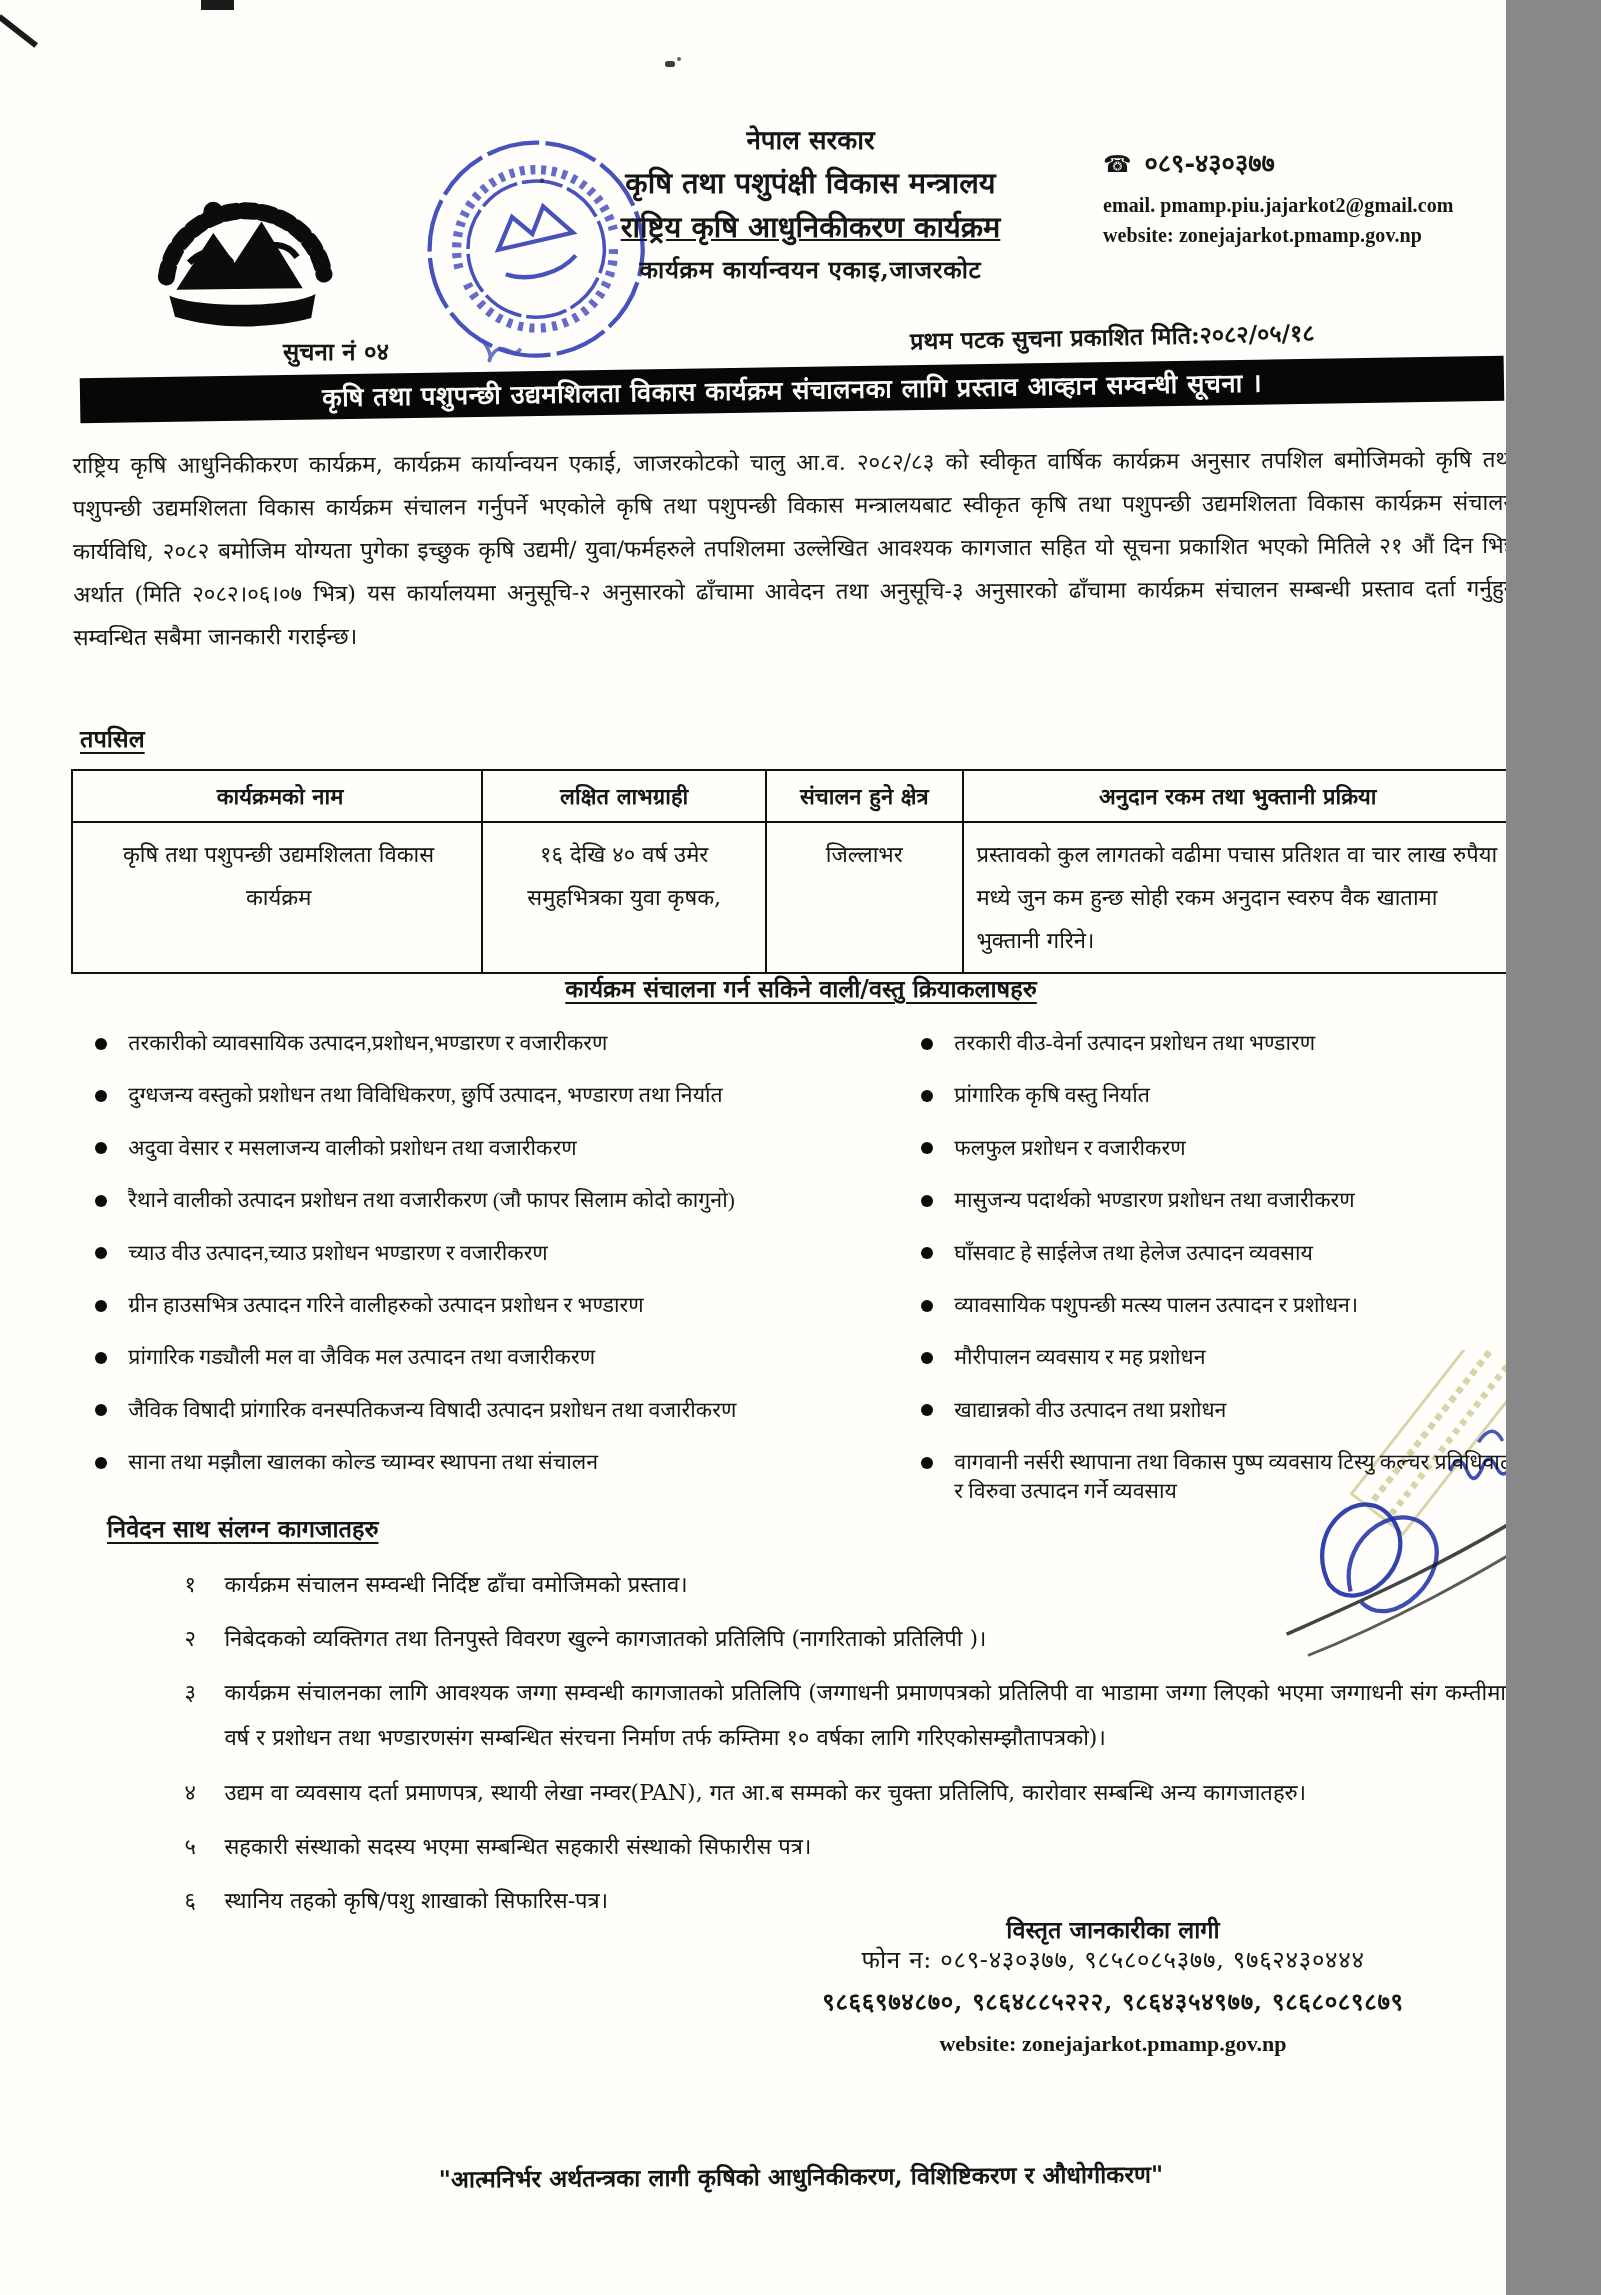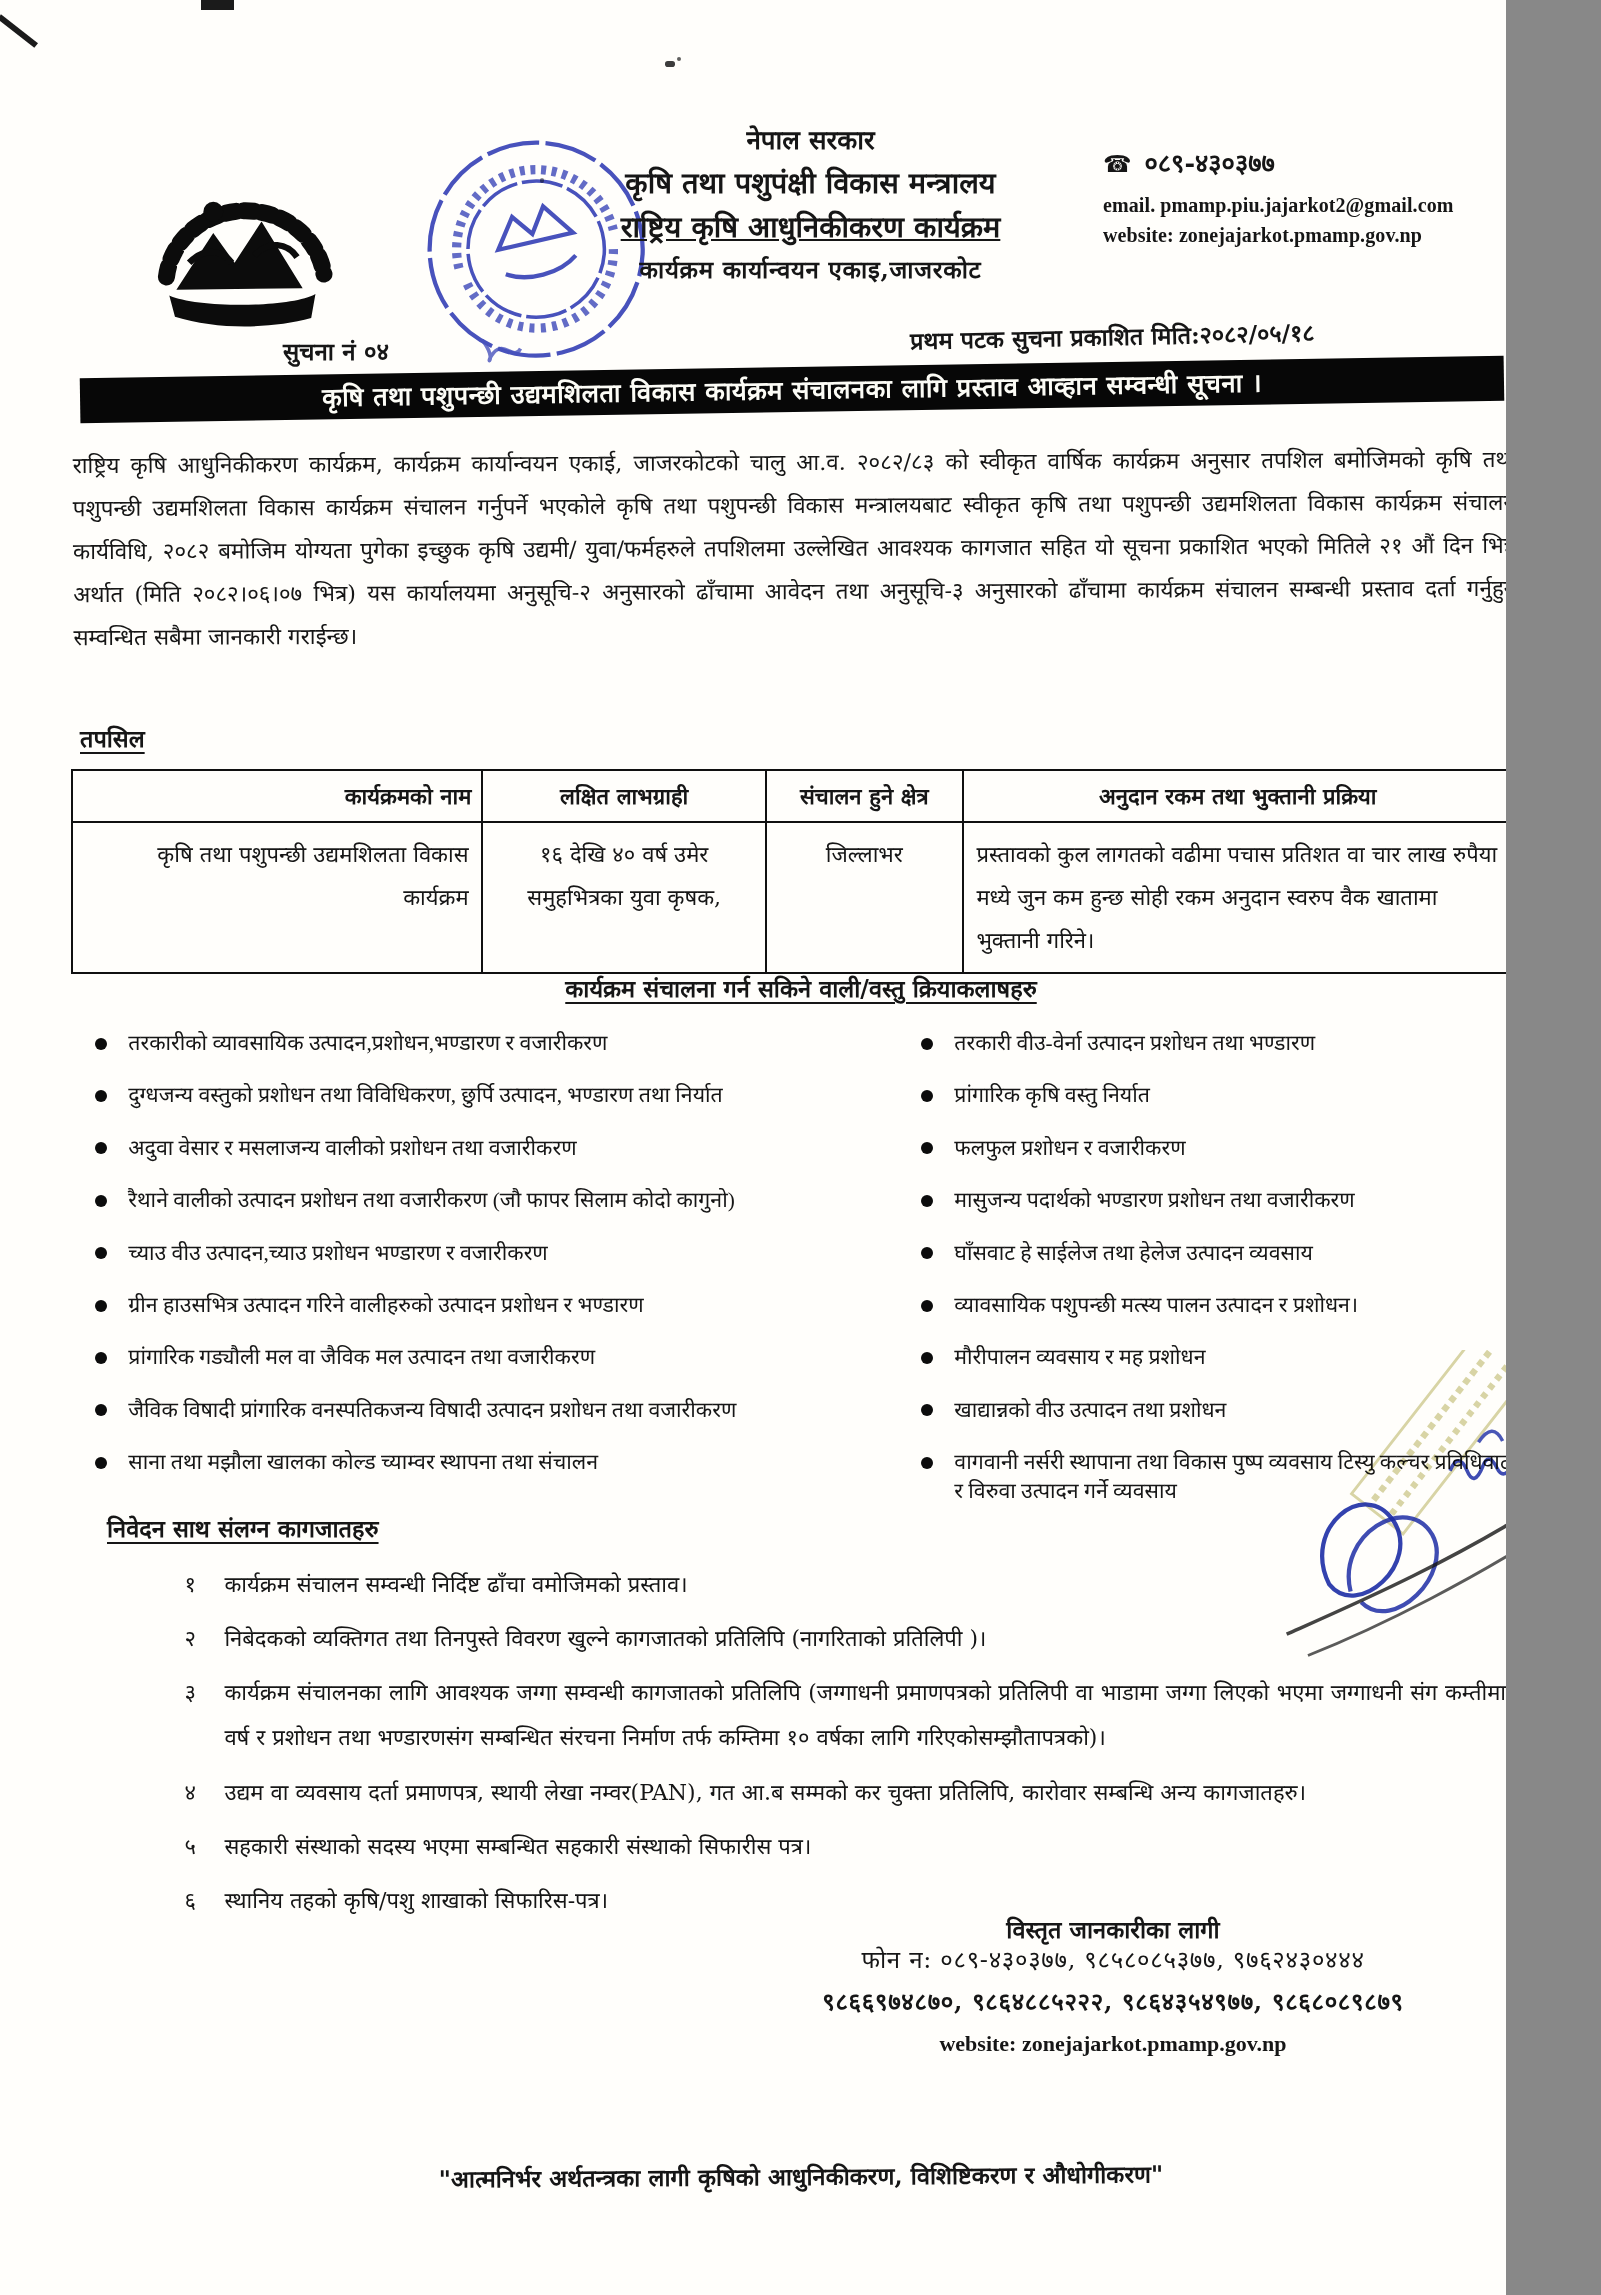--- a/index.html
+++ b/index.html
@@ -43,21 +43,21 @@
   
   .tbl-caption{left:80px;top:722px;font-size:23.5px;font-weight:700;text-decoration:underline;text-underline-offset:5px;text-decoration-thickness:2.1px;}
   table.detail{
     left:71px;top:769px;width:1443px;
     border-collapse:collapse;position:absolute;
     font-size:22px;
   }
   table.detail th,table.detail td{border:2.1px solid #101010;vertical-align:top;}
   table.detail th{font-weight:700;padding:8.5px 10px 11.4px;}
   table.detail td{padding:10px 12.8px;line-height:43px;}
-  .c1{width:380px;text-align:right;padding-left:15.6px!important;border-radius:16px;}
+  .c1{width:380px;text-align:center;padding-left:15.6px!important;border-radius:16px;}
   .c2{width:256px;text-align:center;}
   .c3{width:169px;text-align:center;}
   .c4{text-align:center;}
   td.c1{font-size:22px;}
   td.c4{text-align:left;line-height:45px;}
   
   .act-head{left:0;top:972px;width:1602px;text-align:center;font-size:23.5px;font-weight:700;text-decoration:underline;text-underline-offset:5px;text-decoration-thickness:2.1px;}
   ul.acts{list-style:none;margin:8px;padding:0;font-family:Liberation Serif, serif;}
   ul.acts li{display:flex;align-items:flex-start;gap:21.3px;margin-bottom:24px;min-height:28.4px;}
   ul.acts .dot{flex:0 0 auto;width:12px;height:12px;border-radius:50%;background:#0c0c0c;margin-top:8.5px;}

